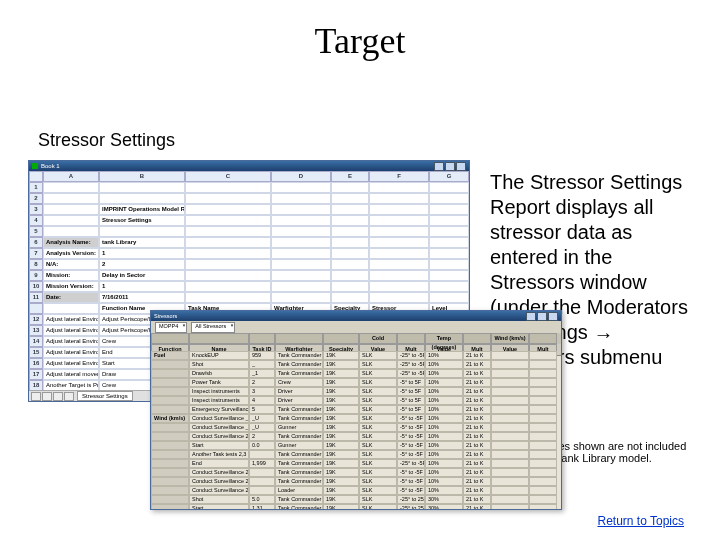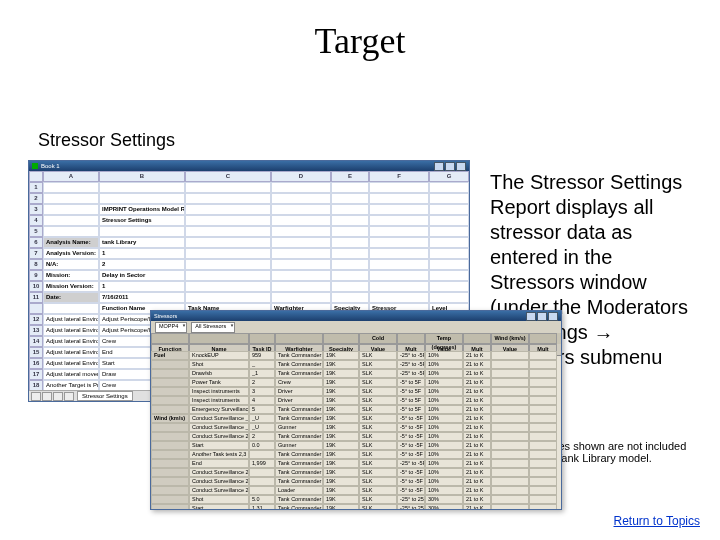--- a/index.html
+++ b/index.html
@@ -47,21 +47,21 @@
     position: absolute;
     top: 440px;
     left: 490px;
     width: 200px;
     font-size: 11px;
     color: #000;
   }
   .return-link {
     position: absolute;
     bottom: 12px;
-    right: 20px;
+    right: 36px;
     font-size: 12px;
     color: #0033cc;
     text-decoration: underline;
     cursor: pointer;
     margin-top: 37px;
   }
 
   
   .win1 {
     position: absolute;

